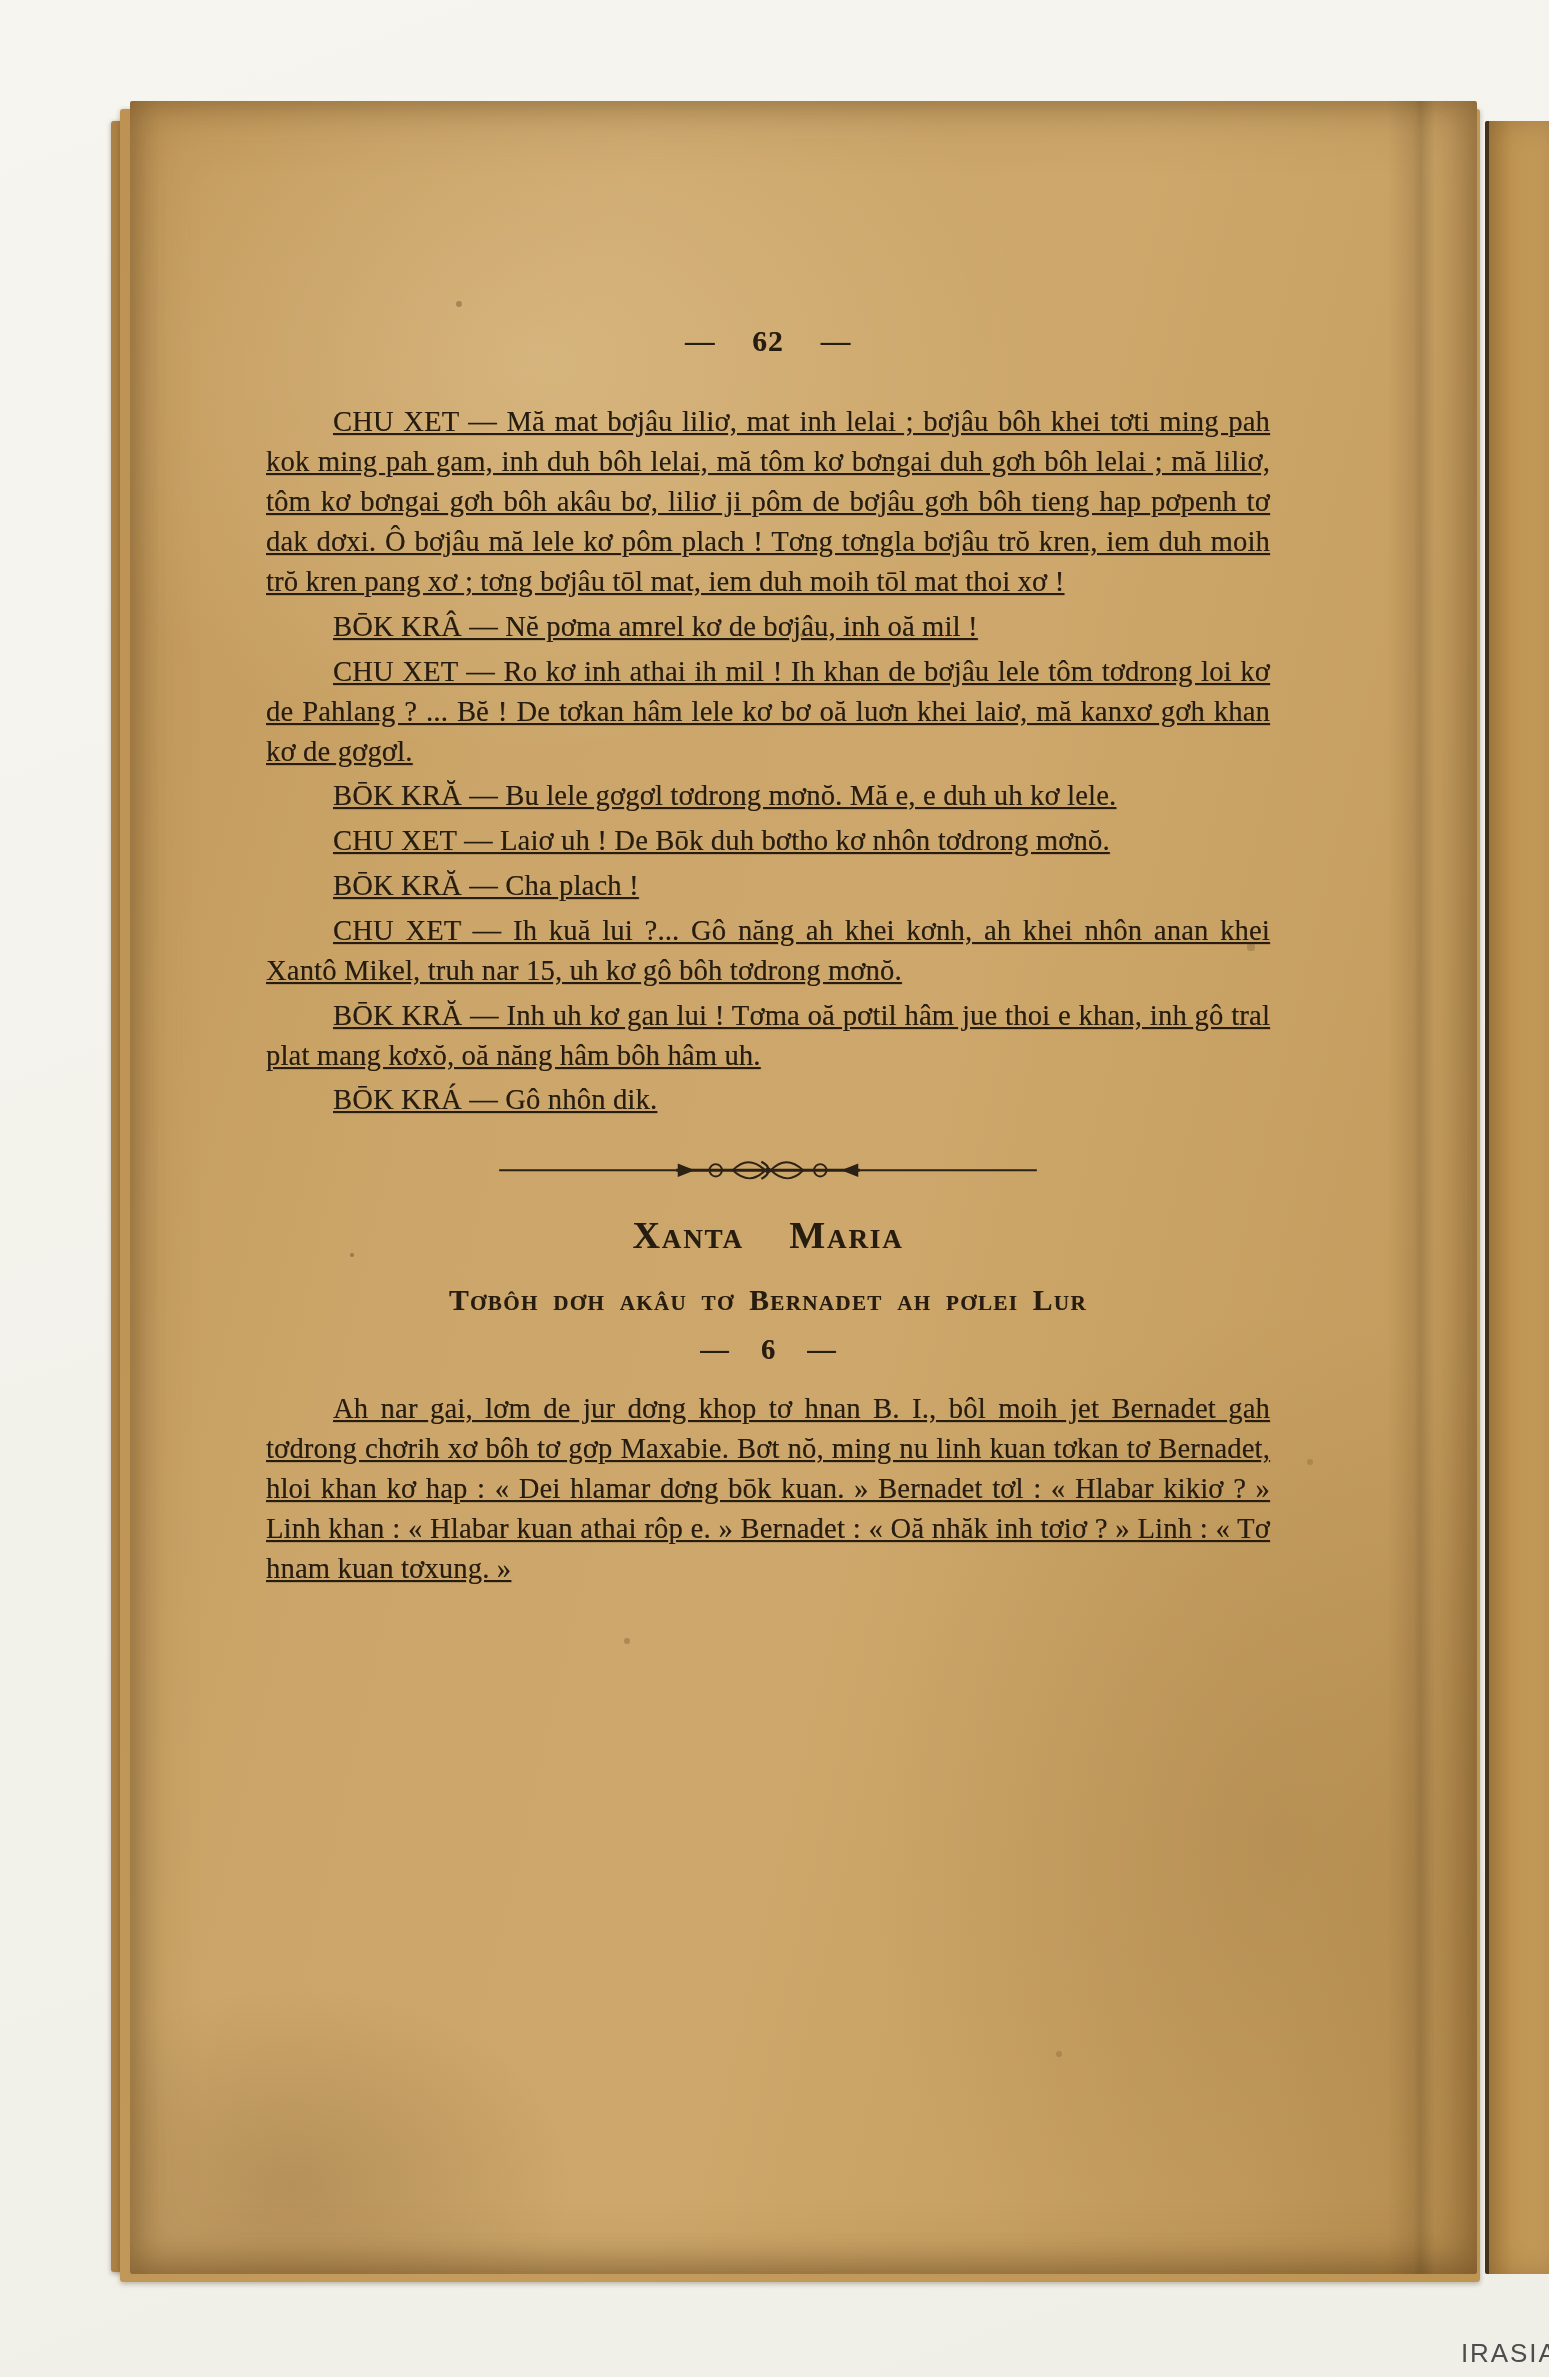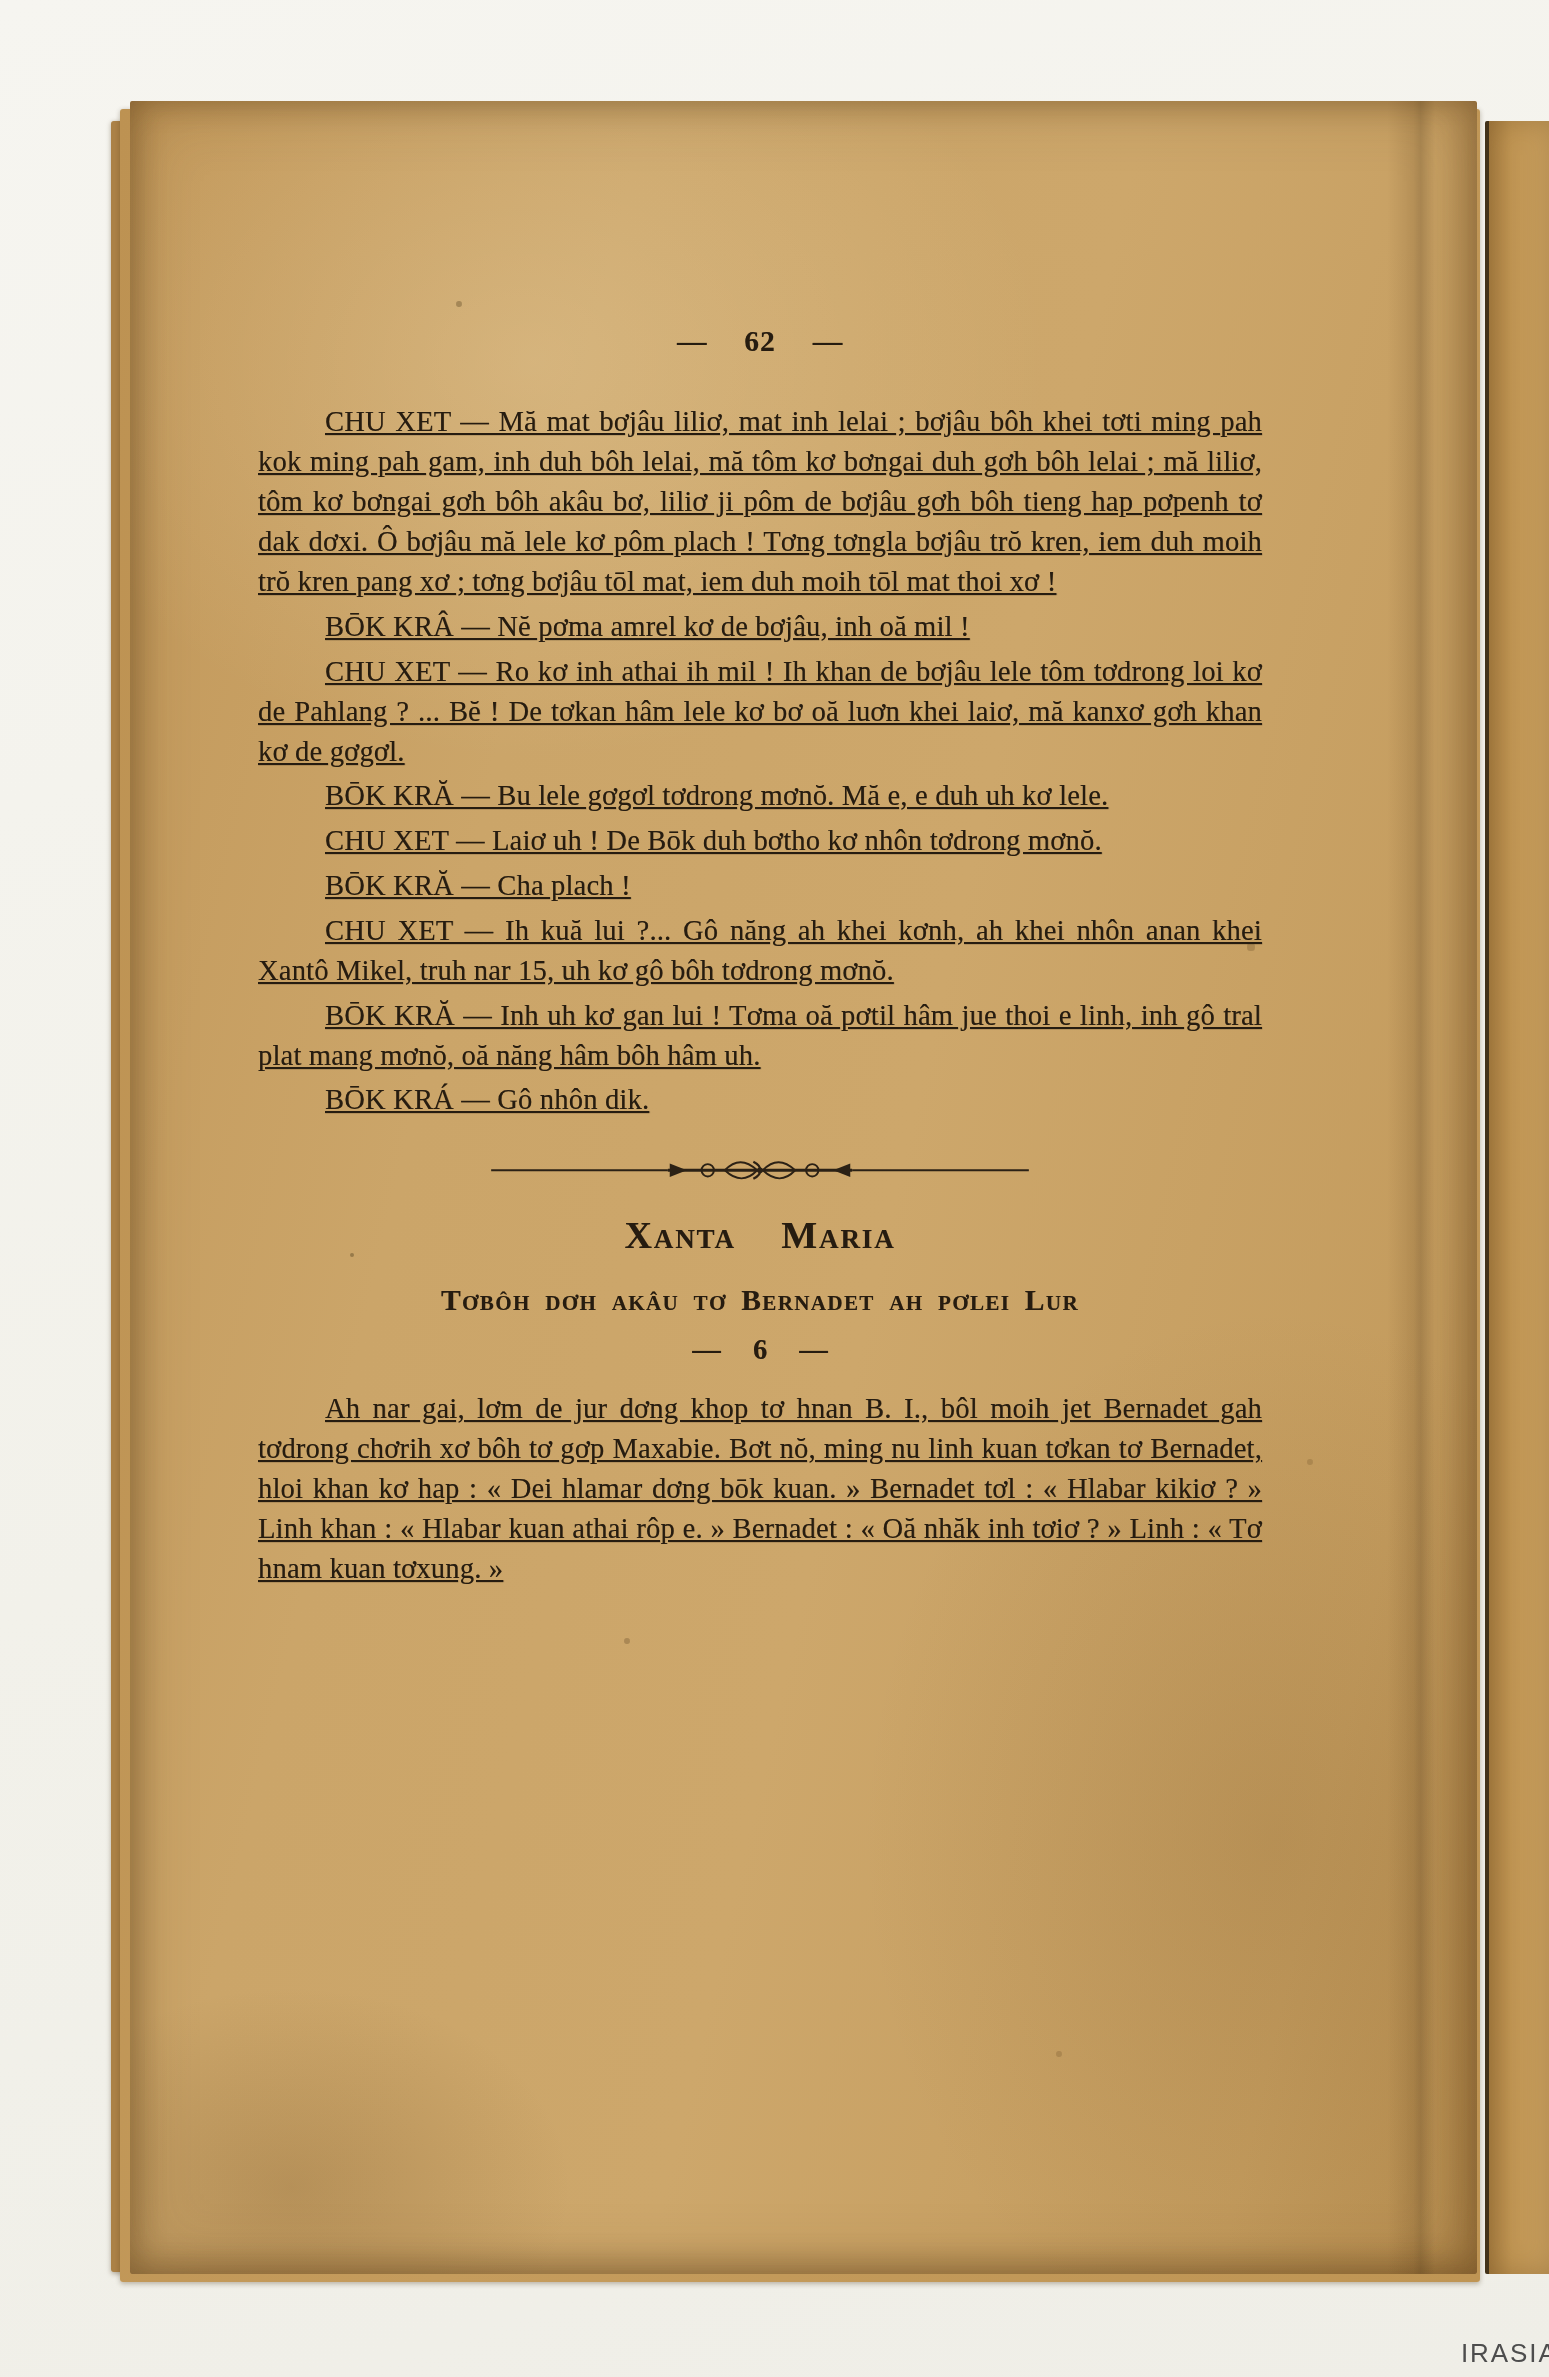--- a/index.html
+++ b/index.html
@@ -56,21 +56,21 @@
   
   .page-next{
     position:absolute;left:1485px;top:121px;width:65px;height:2153px;
     background:linear-gradient(90deg,#a97f42 0%,#c09553 35%,#c89f5f 100%);
     border-left:4.8px solid rgba(42,30,13,.85);
     box-shadow:inset 0 0 28.5px rgba(92,62,22,.3);
     border-radius:1.9px;
   }
   
   .text-area{
-    position:absolute;left:128px;top:224px;width:1004px;
+    position:absolute;left:136px;top:224px;width:1004px;
     color:#261c10;
     text-shadow:0.3px 0.3px 0.6px rgba(40,28,14,.5);
   }
   .page-number{
     text-align:center;font-size:29.5px;font-weight:700;
     letter-spacing:1px;word-spacing:28.5px;margin:0 0 44px 0;
   }
   p.line{
     font-size:28.5px;line-height:40px;margin:0 0 4.8px 0;
     text-align:justify;text-indent:67px;letter-spacing:0.2px;text-decoration:underline;
@@ -114,21 +114,21 @@
 
       <div class="page-number">— 62 —</div>
 
       <p class="line">CHU XET — Mă mat bơjâu liliơ, mat inh lelai ; bơjâu bôh khei tơti ming pah kok ming pah gam, inh duh bôh lelai, mă tôm kơ bơngai duh gơh bôh lelai ; mă liliơ, tôm kơ bơngai gơh bôh akâu bơ, liliơ ji pôm de bơjâu gơh bôh tieng hap pơpenh tơ dak dơxi. Ô bơjâu mă lele kơ pôm plach ! Tơng tơngla bơjâu trŏ kren, iem duh moih trŏ kren pang xơ ; tơng bơjâu tōl mat, iem duh moih tōl mat thoi xơ !</p>
       <p class="line">BŌK KRÂ — Nĕ pơma amrel kơ de bơjâu, inh oă mil !</p>
       <p class="line">CHU XET — Ro kơ inh athai ih mil ! Ih khan de bơjâu lele tôm tơdrong loi kơ de Pahlang ? ... Bĕ ! De tơkan hâm lele kơ bơ oă luơn khei laiơ, mă kanxơ gơh khan kơ de gơgơl.</p>
       <p class="line">BŌK KRĂ — Bu lele gơgơl tơdrong mơnŏ. Mă e, e duh uh kơ lele.</p>
       <p class="line">CHU XET — Laiơ uh ! De Bōk duh bơtho kơ nhôn tơdrong mơnŏ.</p>
       <p class="line">BŌK KRĂ — Cha plach !</p>
       <p class="line">CHU XET — Ih kuă lui ?... Gô năng ah khei kơnh, ah khei nhôn anan khei Xantô Mikel, truh nar 15, uh kơ gô bôh tơdrong mơnŏ.</p>
-      <p class="line">BŌK KRĂ — Inh uh kơ gan lui ! Tơma oă pơtil hâm jue thoi e linh, inh gô tral plat mang mơnŏ, oă năng hâm bôh hâm uh.</p>
+      <p class="line">BŌK KRĂ — Inh uh kơ gan lui ! Tơma oă pơtil hâm jue thoi e khan, inh gô tral plat mang kơxŏ, oă năng hâm bôh hâm uh.</p>
       <p class="line">BŌK KRÁ — Gô nhôn dik.</p>
 
       <svg class="divider" viewBox="0 0 566 30" xmlns="http://www.w3.org/2000/svg">
         <g stroke="#2b2115" fill="none" stroke-width="2">
           <line x1="0" y1="15" x2="186" y2="15"></line>
           <line x1="380" y1="15" x2="566" y2="15"></line>
           <line x1="186" y1="15" x2="380" y2="15" stroke-width="3.2"></line>
           <polygon points="206,15 188,8 188,22" fill="#2b2115" stroke="none"></polygon>
           <polygon points="360,15 378,8 378,22" fill="#2b2115" stroke="none"></polygon>
           <circle cx="228" cy="15" r="6.5"></circle>

